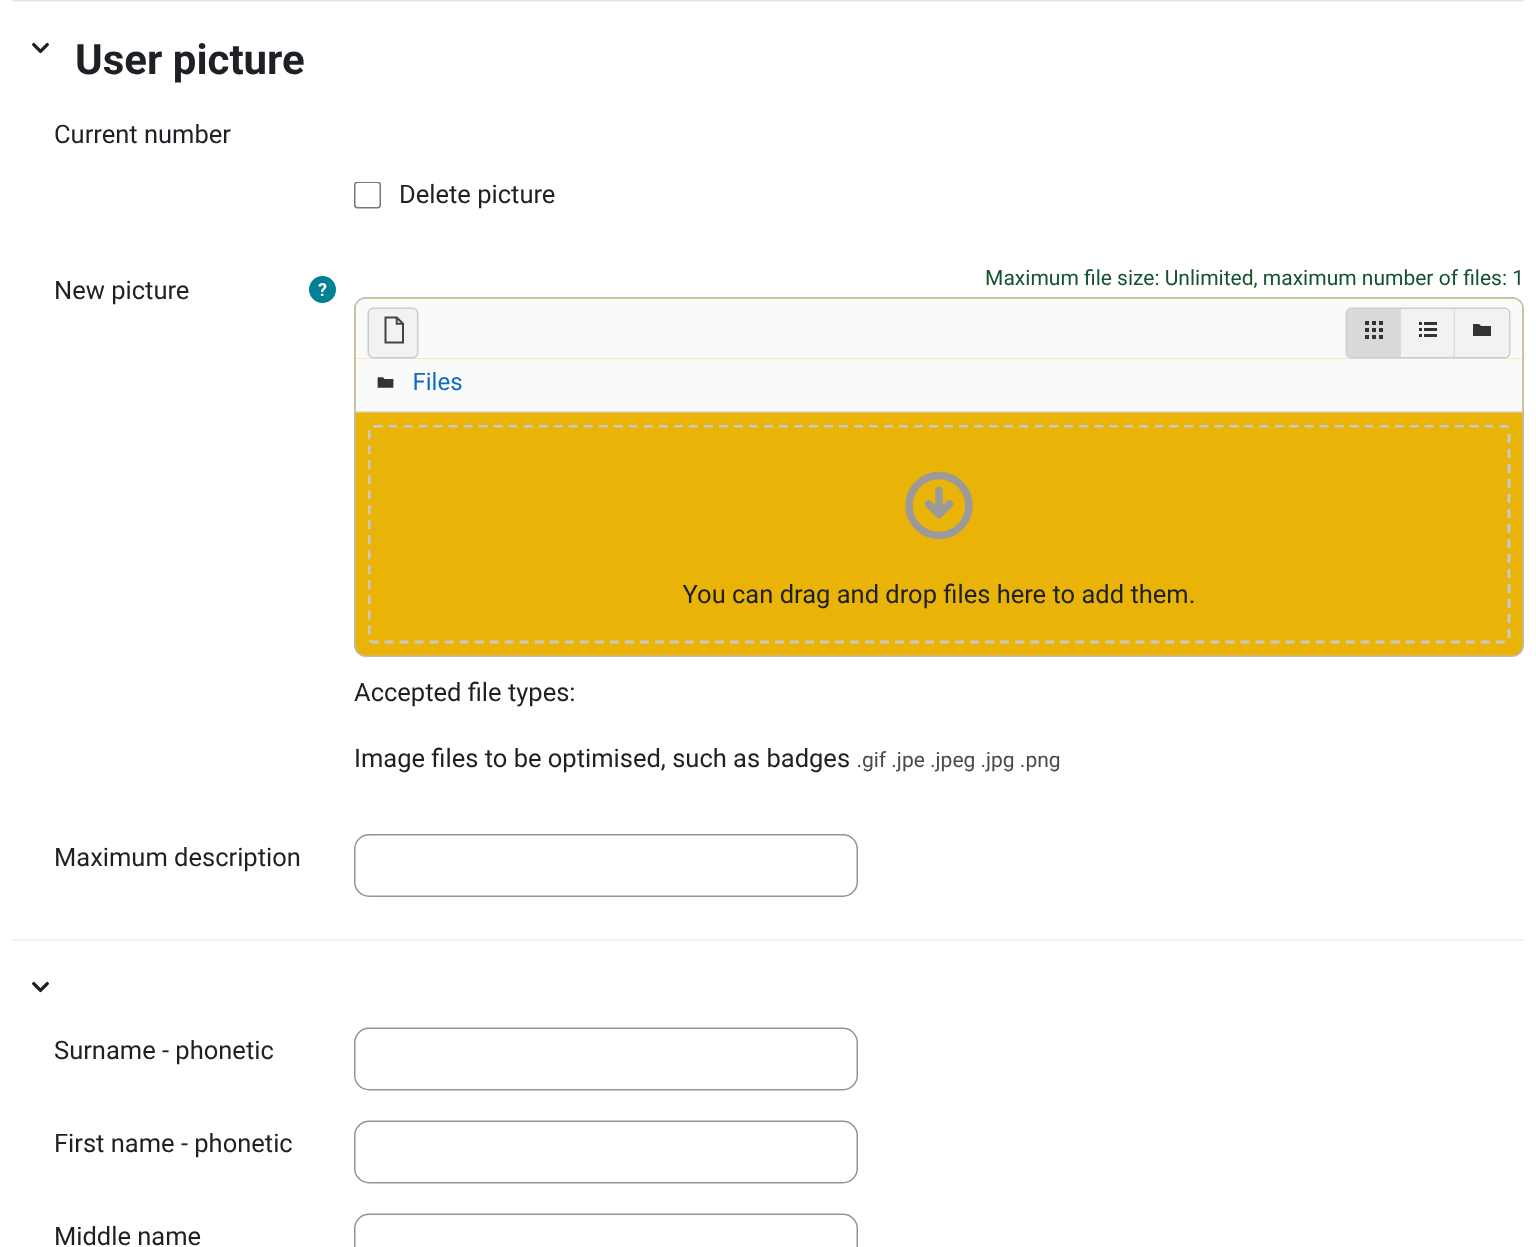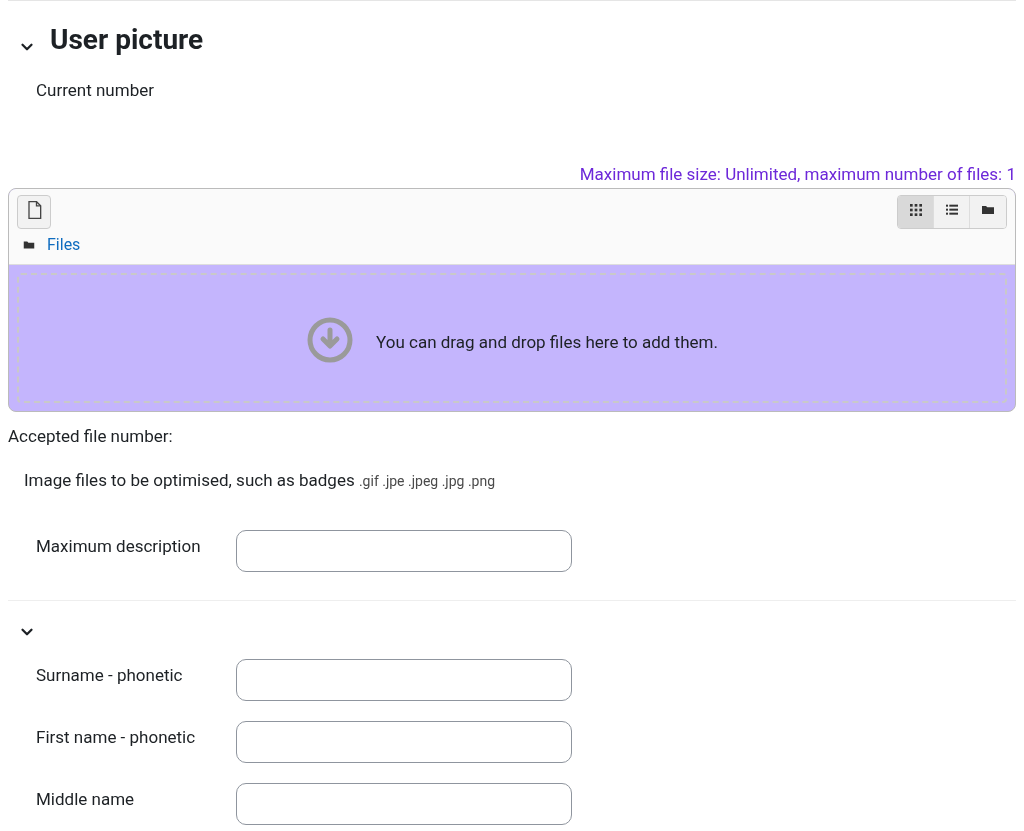--- a/index.html
+++ b/index.html
@@ -7,21 +7,21 @@
       font-family: -apple-system, BlinkMacSystemFont, "Segoe UI", Roboto, "Helvetica Neue", Arial, sans-serif;
       color: #1d2125;
       background: #fff;
       font-size: 16px;
       padding: 0 8px;
     }
     .container { max-width: 1008px; margin: 0 auto; }
     .section-rule { border-top: 1px solid #e5e5e5; }
     .section-header {
       display: flex;
-      align-items: flex-end;
+      align-items: flex-start;
       gap: 14px;
       padding: 22px 0 8px 10px;
     }
     .chevron svg { width: 18px; height: 18px; display: block; }
     .section-title { font-size: 28px; font-weight: 700; }
     .row {
       display: flex;
       padding: 10px 0;
     }
     .label-col {
@@ -60,29 +60,29 @@
       background: #008196;
       color: #fff;
       font-size: 12px;
       font-weight: 700;
       margin-left: auto;
       margin-right: 12px;
       cursor: pointer;
     }
     .file-hint {
       text-align: right;
-      font-size: 17px;
-      color: #6d28d9;
+      font-size: 14px;
+      color: #14532d;
       margin-bottom: 4px;
     }
     .filepicker {
       border: 1px solid #bbb;
       border-radius: 8px;
       overflow: hidden;
-      background: #c4b5fd;
+      background: #eab308;
     }
     .fp-toolbar {
       display: flex;
       align-items: center;
       padding: 6px 8px 0 8px;
       background: #fafafa;
     }
     .fp-button {
       width: 34px;
       height: 34px;
@@ -129,29 +129,29 @@
       padding: 8px;
       border-top: 1px solid #ddd;
     }
     .fp-dropzone {
       border: 2px dashed #c9c9c9;
       border-radius: 4px;
       padding: 28px 10px 20px 10px;
       text-align: center;
       min-height: 130px;
       display: flex;
-      flex-direction: row;
+      flex-direction: column;
       align-items: center;
       justify-content: center;
       gap: 22px;
     }
     .fp-drop-icon svg { width: 48px; height: 48px; }
     .fp-drop-text { font-size: 17px; color: #1d2125; }
     .accepted-label { font-size: 17px; margin-top: 14px; }
-    .accepted-desc { font-size: 17px; margin-top: 24px; margin-left: 16px; }
+    .accepted-desc { font-size: 17px; margin-top: 24px; }
     .ext-list { font-size: 14px; color: #4a4a4a; }
     .text-input {
       width: 336px;
       height: 42px;
       border: 1px solid #8f959e;
       border-radius: 10px;
       padding: 0 12px;
       font-size: 16px;
     }
     .divider { border-top: 1px solid #eee; margin-top: 18px; }
@@ -171,23 +171,33 @@
     </span>
     <h2 class="section-title">User picture</h2>
   </div>
 
   <div class="row">
     <div class="label-col">Current number</div>
   </div>
 
   <div class="row">
     <div class="label-col"></div>
+    <div class="field-col">
+      <label class="checkbox-row">
+        <input type="checkbox" style="">
+        <span>Delete picture</span>
+      </label>
+    </div>
   </div>
 
   <div class="row" style="padding-top:28px;">
+    <div class="label-col">
+      <span>New picture</span>
+      <span class="help-icon">?</span>
+    </div>
     <div class="field-col">
       <div class="file-hint">Maximum file size: Unlimited, maximum number of files: 1</div>
 
       <div class="filepicker">
         <div class="fp-toolbar">
           <div class="fp-button">
             <span>
               <svg viewBox="0 0 24 24" width="20" height="20" fill="none">
                   <path d="M6 2h9l5 5v15H6V2z" stroke="#444" stroke-width="1.6"></path>
                   <path d="M15 2v5h5" stroke="#444" stroke-width="1.6"></path>
@@ -245,21 +255,21 @@
               <svg viewBox="0 0 48 48">
                   <circle cx="24" cy="24" r="20" fill="none" stroke="#9a9a9a" stroke-width="5"></circle>
                   <path d="M24 14v14M17 23l7 7 7-7" fill="none" stroke="#9a9a9a" stroke-width="5" stroke-linecap="round" stroke-linejoin="round"></path>
                 </svg>
             </span>
             <div class="fp-drop-text">You can drag and drop files here to add them.</div>
           </div>
         </div>
       </div>
 
-      <div class="accepted-label">Accepted file number:</div>
+      <div class="accepted-label">Accepted file types:</div>
       <div class="accepted-desc">
         <span>Image files to be optimised, such as badges </span>
         <span class="ext-list">.gif .jpe .jpeg .jpg .png</span>
       </div>
     </div>
   </div>
 
   <div class="row" style="padding-top:30px;">
     <div class="label-col">Maximum description</div>
     <div class="field-col">

